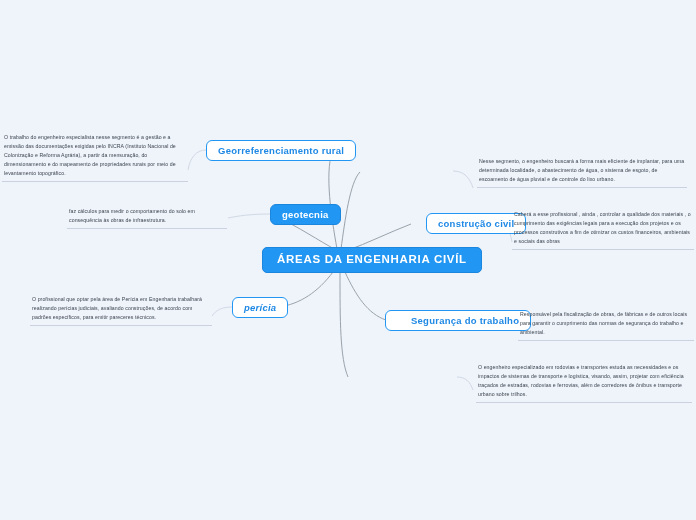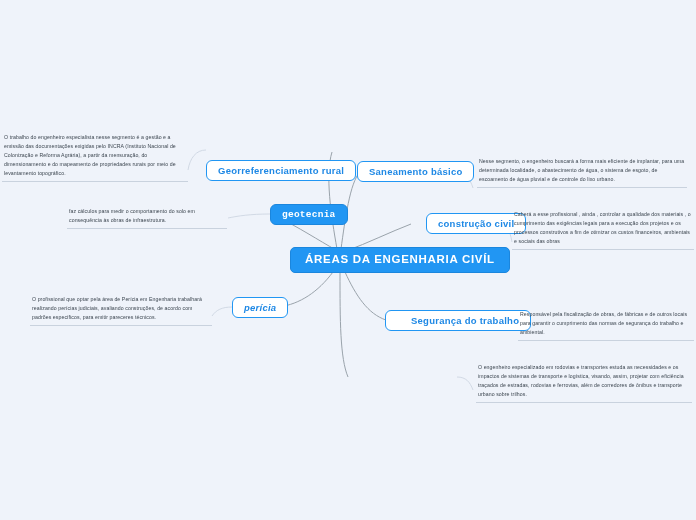--- a/index.html
+++ b/index.html
@@ -43,36 +43,34 @@
   }
   .node.central {
     background: #2196f3;
     border: 1px solid #1b86dd;
     color: #ffffff;
     font-size: 11.5px;
     letter-spacing: 0.7px;
     padding: 0 14px;
     height: 26px;
     border-radius: 5px;
-    margin-left: 28px;
   }
   .node.outline {
     background: #ffffff;
     border: 1.6px solid #2196f3;
     color: #1e88e5;
     height: 21px;
     padding: 0 11px;
   }
   .node.filled {
     background: #2196f3;
     border: 1.6px solid #1b86dd;
     color: #ffffff;
     height: 21px;
     padding: 0 11px;
-    font-family: Liberation Mono, monospace;
   }
   .note {
     position: absolute;
     box-sizing: border-box;
     font-size: 5.2px;
     line-height: 1.72;
     color: #3c4650;
     letter-spacing: 0.08px;
     background: transparent;
     border-bottom: 0.7px solid #c9d2de;
@@ -101,23 +99,22 @@
       <path d="M270,214 C250,214 238,216 228,218"></path>
       <path d="M497,223 C506,223 510,230 512,242"></path>
       <path d="M232,307 C222,307 216,310 212,316"></path>
       <path d="M493,320 C502,320 506,324 509,331"></path>
       <path d="M457,377 C466,377 470,382 473,390"></path>
     </g>
   </svg>
 
   <div class="node central" style="left:262px; top:247px;">ÁREAS DA ENGENHARIA CIVÍL</div>
 
-  <div class="node outline" style="left:206px; top:140px;margin-top:20px;">Georreferenciamento rural</div>
+  <div class="node outline" style="left:206px; top:140px;">Georreferenciamento rural</div>
 
-  <div class="node outline" style="left:357px; top:161px;">Saneamento básico</div>
 
   <div class="node filled" style="left:270px; top:204px;">geotecnia</div>
 
   <div class="node outline" style="left:426px; top:213px;">construção civil</div>
 
   <div class="node outline" style="left:232px; top:297px;font-style:italic;">perícia</div>
 
   <div class="node outline" style="left:385px; top:310px;padding-left:25px;">Segurança do trabalho</div>
 
 

